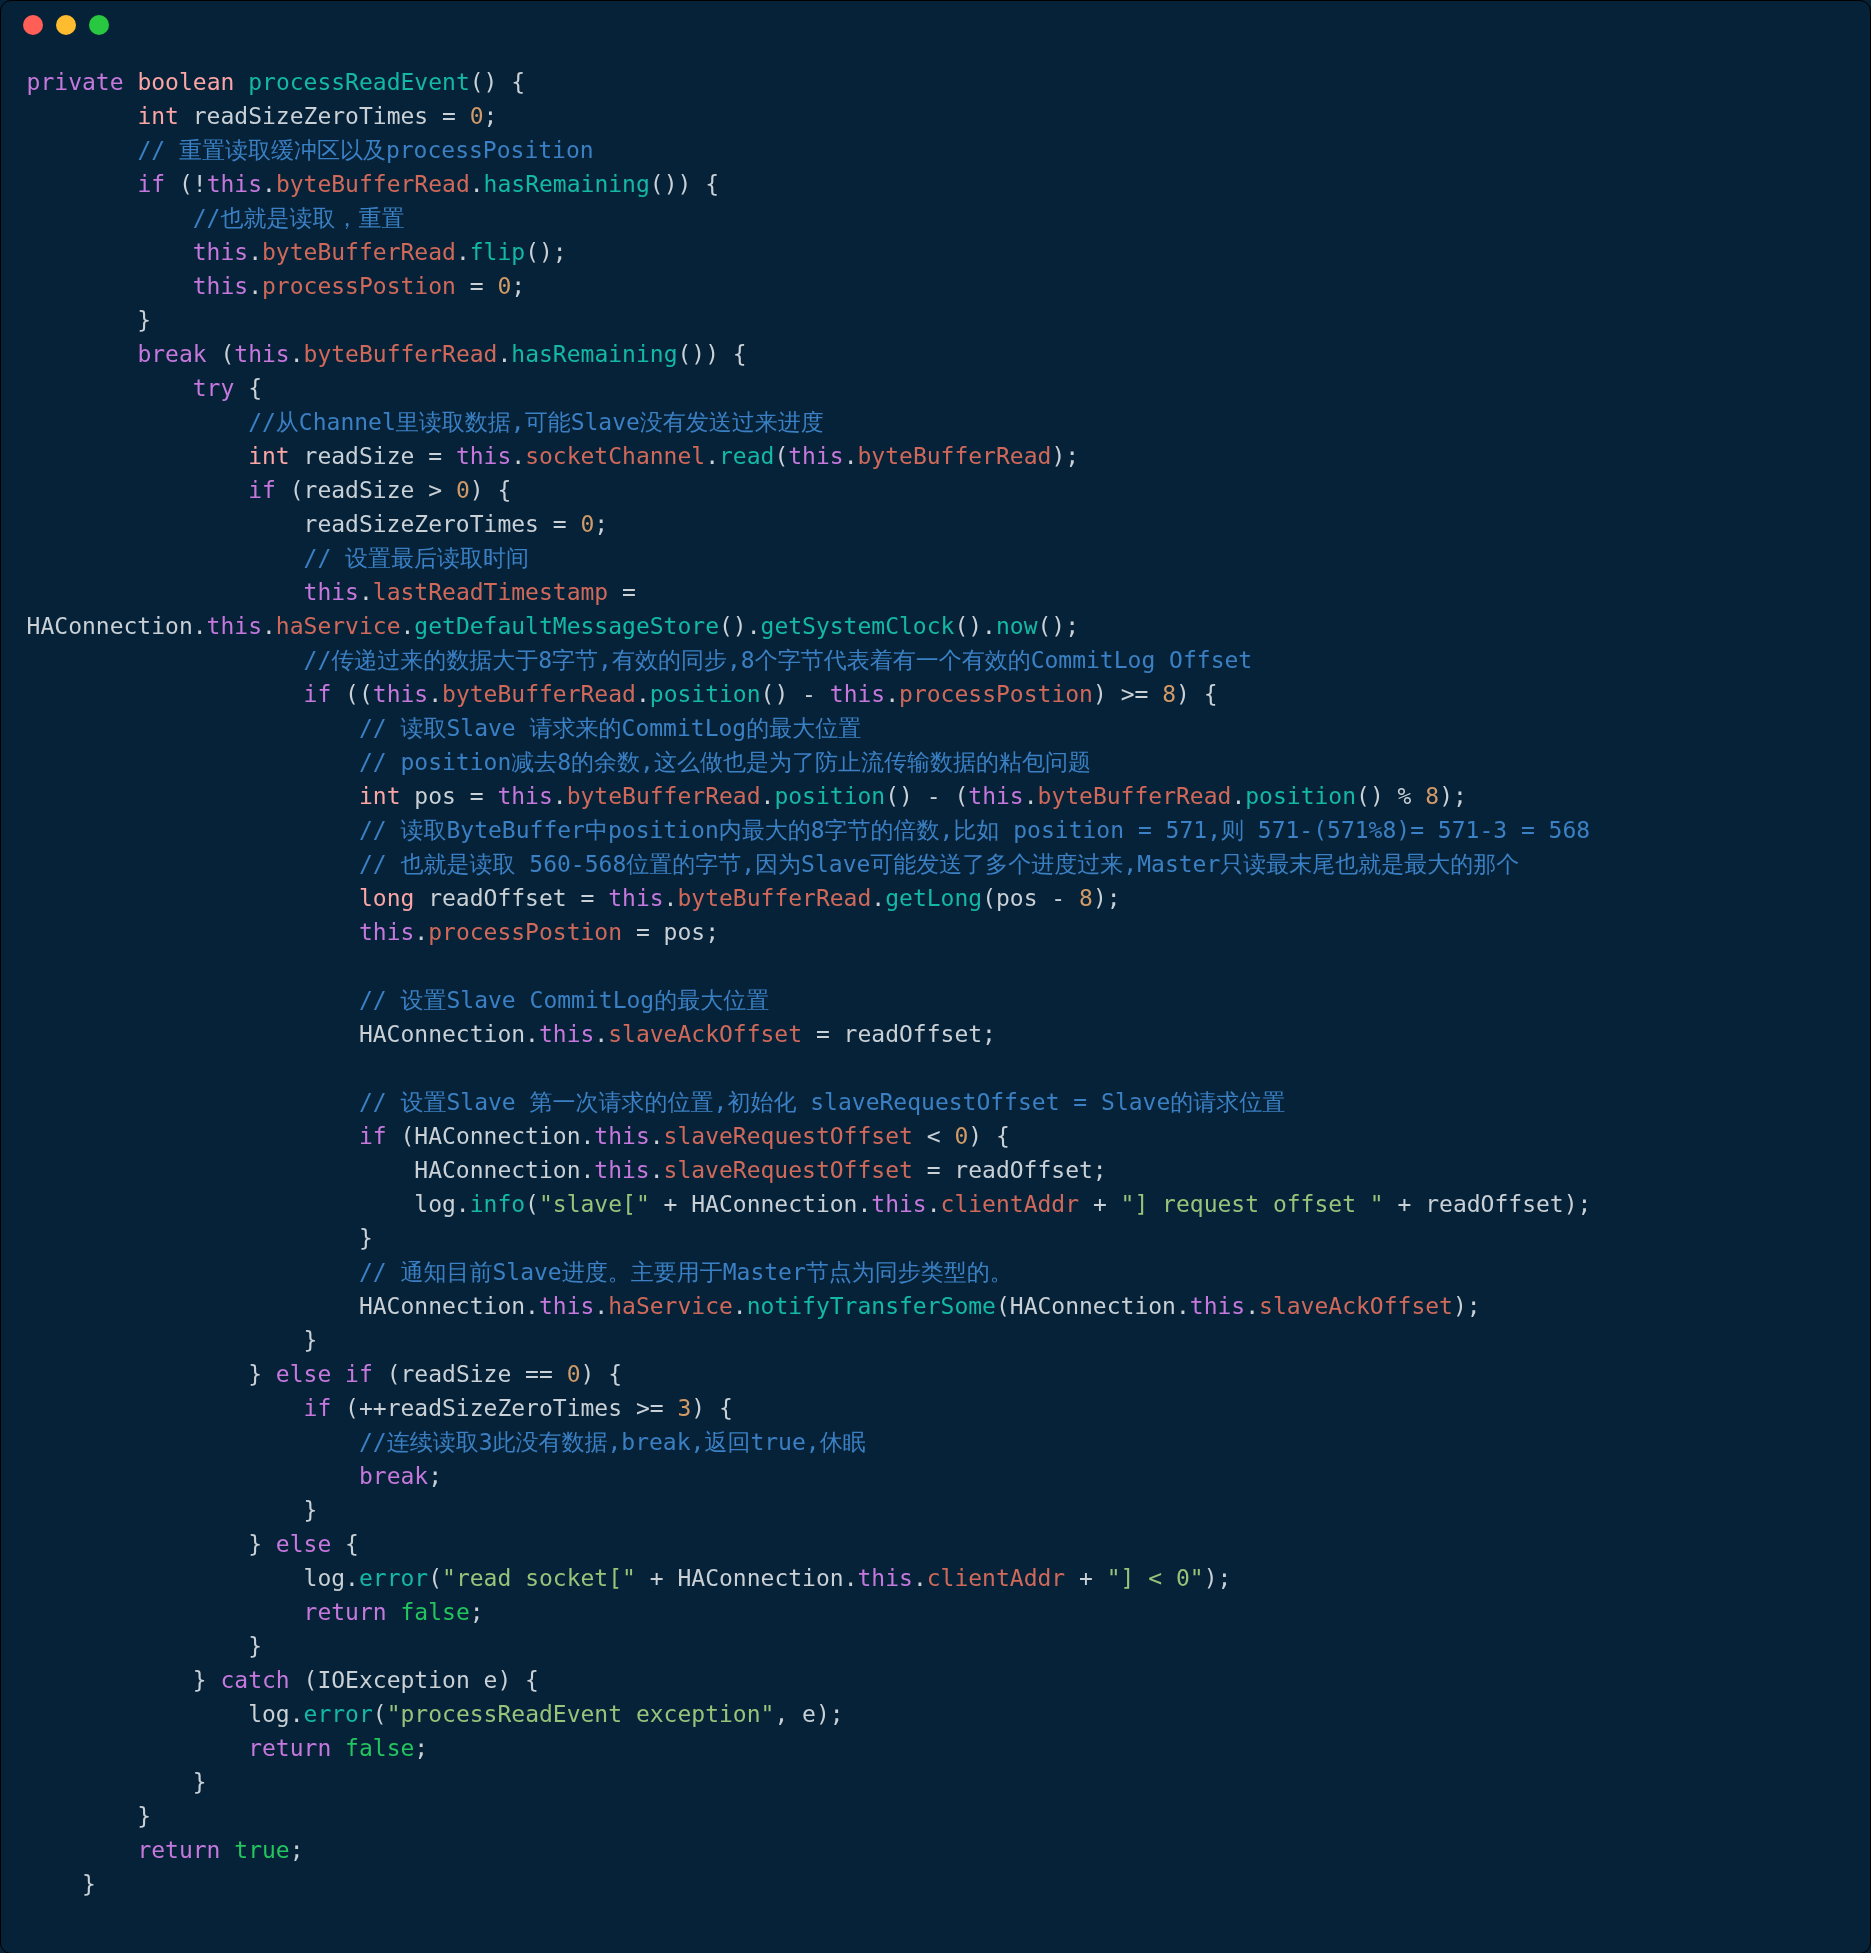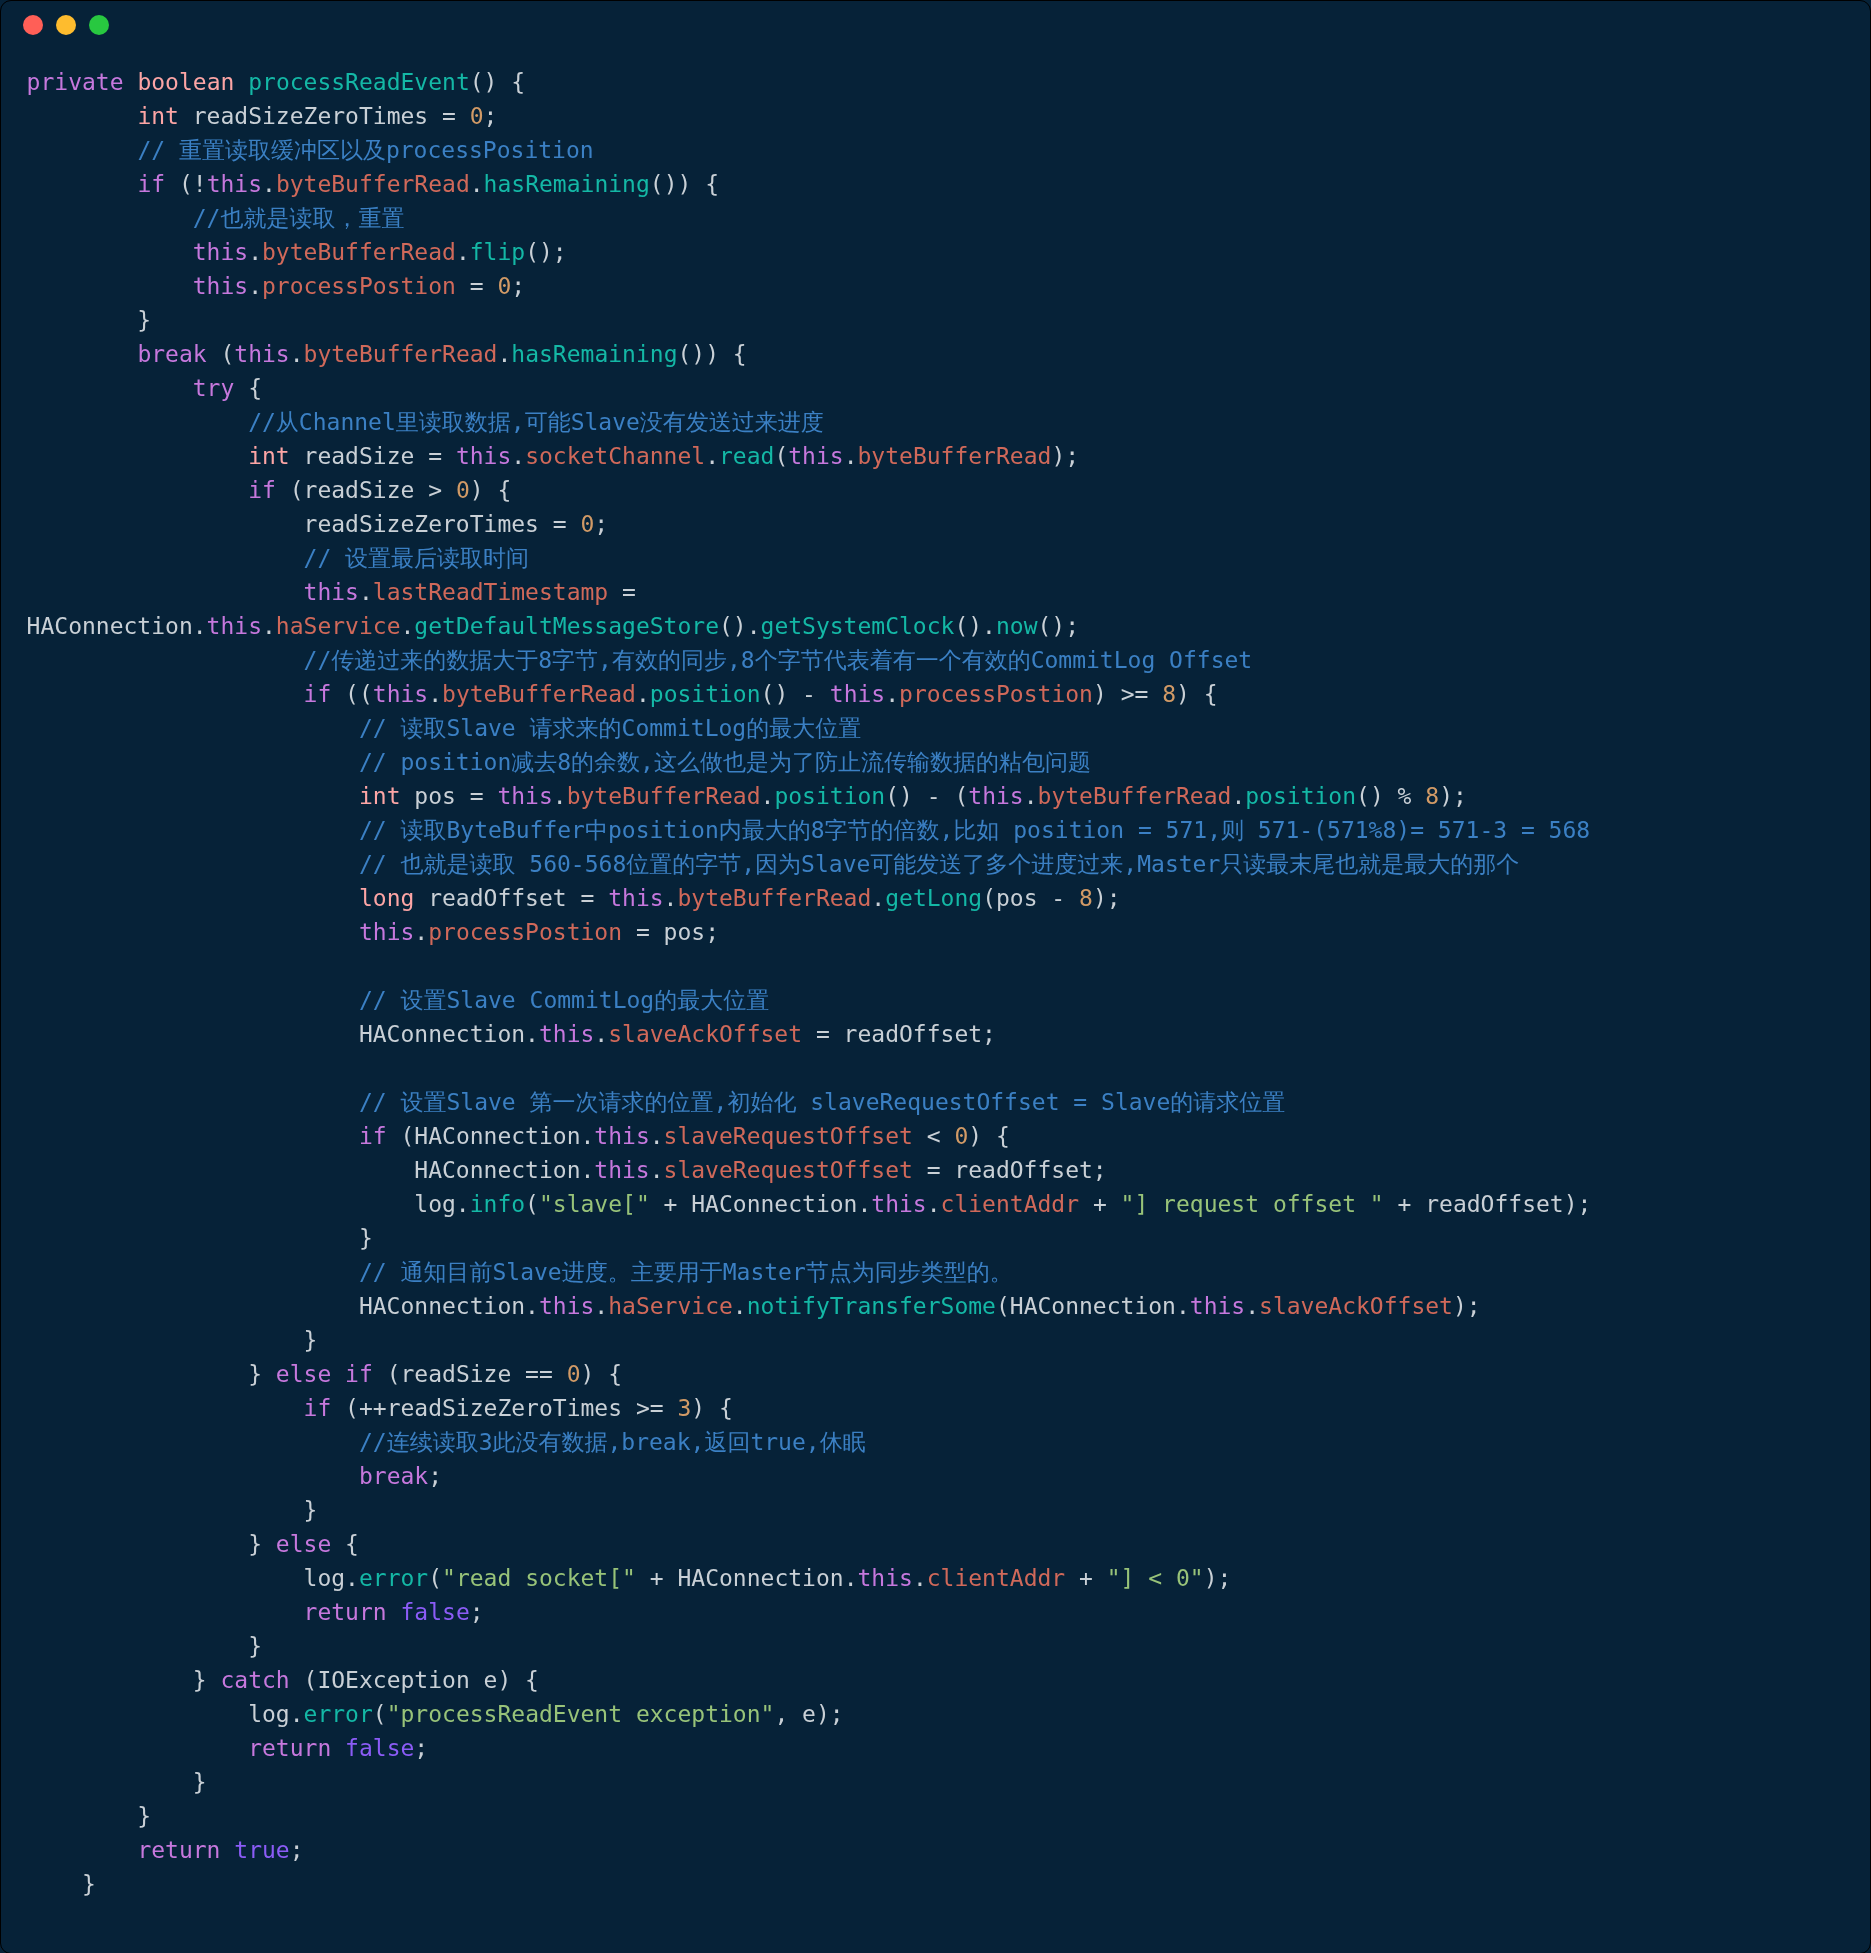--- a/index.html
+++ b/index.html
@@ -46,21 +46,21 @@
 }
 
 .kw   { color: #c678dd; }   
 .type { color: #fca5a5; }   
 .fn   { color: #14b8a6; }   
 .num  { color: #d19a66; }   
 .cmt  { color: #3b80c4; margin-top: 24px; }   
 .str  { color: #98c379; }   
 .prop { color: #d0695a; }   
 .pun  { color: #c9d0d6; }   
-.bool { color: #8b5cf6; }
+.bool { color: #22c55e; }
 </style>
 </head>
 <body>
 
 <div class="window">
   <div class="titlebar">
     <div class="traffic-light tl-red"></div>
     <div class="traffic-light tl-yellow"></div>
     <div class="traffic-light tl-green"></div>
   </div>

